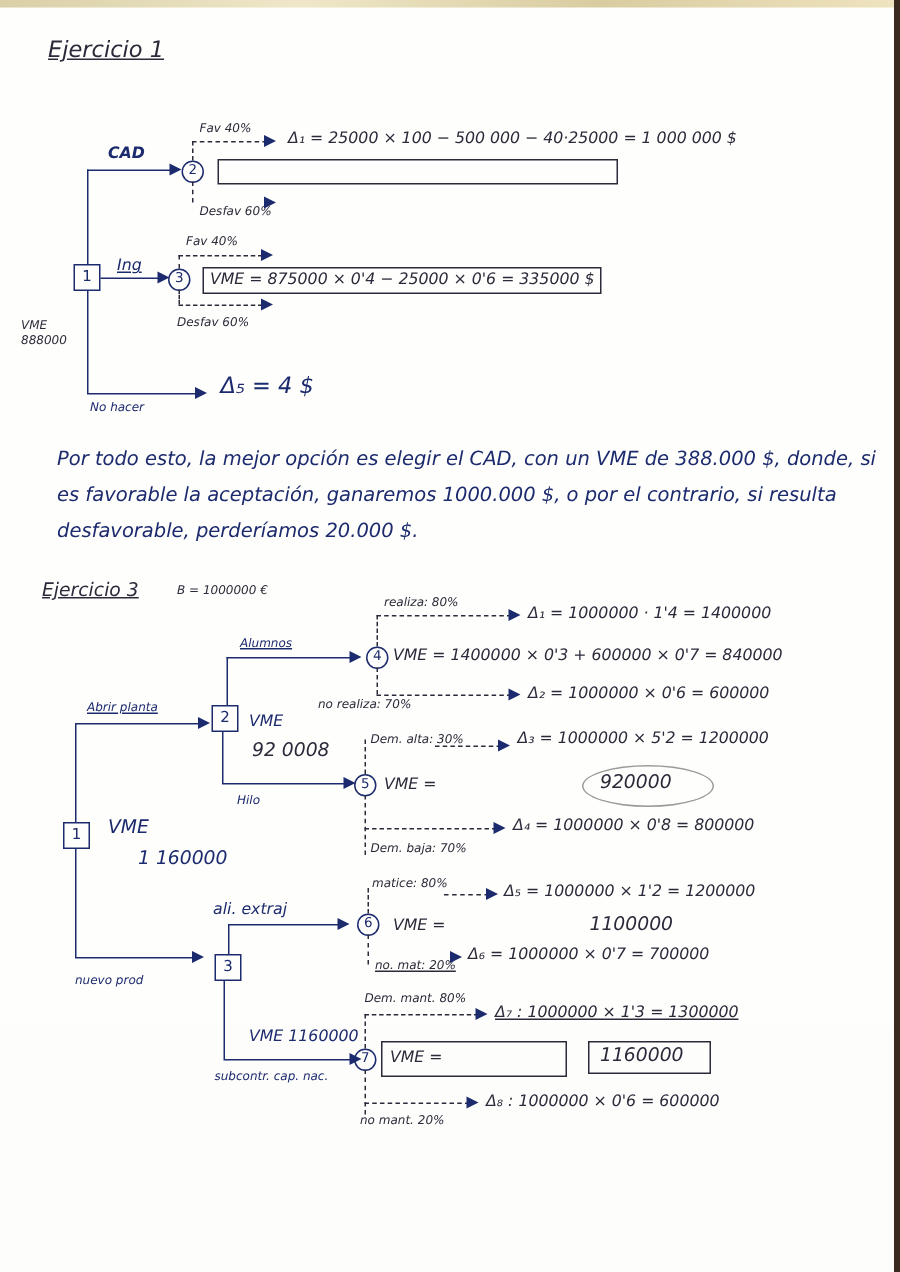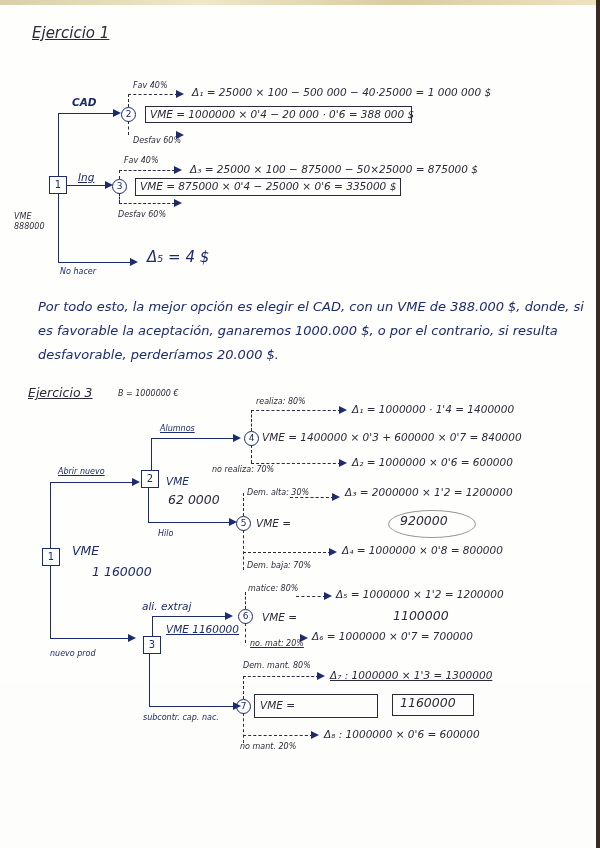--- a/index.html
+++ b/index.html
@@ -54,57 +54,55 @@
   <div class="ink xl" style="left:147px;top:250px;">Δ₅ = 4 $</div>
 
   <div class="circ" style="left:121px;top:107px;">2</div>
   <div class="vdash" style="left:128px;top:94px;height:13px;"></div>
   <div class="vdash" style="left:128px;top:121px;height:14px;"></div>
   <div class="ink sm blk" style="left:133px;top:82px;">Fav 40%</div>
   <div class="dash" style="left:128px;top:94px;width:50px;"></div>
   <div class="arrow" style="left:176px;top:90px;"></div>
   <div class="ink md blk" style="left:192px;top:87px;">Δ₁ = 25000 × 100 − 500 000 − 40·25000 = 1 000 000 $</div>
   <div class="box" style="left:145px;top:106px;width:265px;height:15px;"></div>
-  <div class="ink md blk" style="left:150px;top:109px;">VME = 1000000 × 0'4 − 20 000 · 0'6 = 388 000 $</div>
   <div class="ink sm blk" style="left:133px;top:137px;">Desfav 60%</div>
   <div class="arrow" style="left:176px;top:131px;"></div>
 
   <div class="circ" style="left:112px;top:179px;">3</div>
   <div class="vdash" style="left:119px;top:170px;height:9px;"></div>
   <div class="vdash" style="left:119px;top:193px;height:10px;"></div>
   <div class="ink sm blk" style="left:124px;top:157px;">Fav 40%</div>
   <div class="dash" style="left:119px;top:170px;width:56px;"></div>
   <div class="arrow" style="left:174px;top:166px;"></div>
-  <div class="ink md blk" style="left:190px;top:164px;">Δ₃ = 25000 × 100 − 875000 − 50×25000 = 875000 $</div>
   <div class="box" style="left:135px;top:178px;width:264px;height:16px;"></div>
   <div class="ink md blk" style="left:140px;top:181px;">VME = 875000 × 0'4 − 25000 × 0'6 = 335000 $</div>
   <div class="ink sm blk" style="left:118px;top:211px;">Desfav 60%</div>
   <div class="dash" style="left:119px;top:203px;width:56px;"></div>
   <div class="arrow" style="left:174px;top:199px;"></div>
 
   <div class="para">Por todo esto, la mejor opción es elegir el CAD, con un VME de 388.000 $, donde, si es favorable la aceptación, ganaremos 1000.000 $, o por el contrario, si resulta desfavorable, perderíamos 20.000 $.</div>
 
   <div class="ink lg blk ul" style="left:28px;top:387px;">Ejercicio 3</div>
   <div class="ink sm blk" style="left:118px;top:390px;">B = 1000000 €</div>
 
   <div class="sq" style="left:42px;top:548px;">1</div>
   <div class="ink lg" style="left:72px;top:545px;">VME</div>
   <div class="ink lg" style="left:92px;top:566px;">1 160000</div>
   <div class="line" style="left:50px;top:482px;width:1.3px;height:66px;"></div>
   <div class="line" style="left:50px;top:566px;width:1.3px;height:72px;"></div>
   <div class="line" style="left:50px;top:482px;width:84px;height:1.3px;"></div>
   <div class="arrowo" style="left:132px;top:478px;"></div>
-  <div class="ink sm ul" style="left:58px;top:468px;">Abrir nuevo</div>
+  <div class="ink sm ul" style="left:58px;top:468px;">Abrir planta</div>
   <div class="line" style="left:50px;top:638px;width:80px;height:1.3px;"></div>
   <div class="arrowo" style="left:128px;top:634px;"></div>
   <div class="ink sm" style="left:50px;top:650px;">nuevo prod</div>
 
   <div class="sq" style="left:141px;top:470px;">2</div>
   <div class="ink md" style="left:166px;top:476px;">VME</div>
-  <div class="ink lg blk" style="left:168px;top:494px;">62 0000</div>
+  <div class="ink lg blk" style="left:168px;top:494px;">92 0008</div>
   <div class="line" style="left:151px;top:438px;width:1.3px;height:32px;"></div>
   <div class="line" style="left:151px;top:438px;width:84px;height:1.3px;"></div>
   <div class="arrowo" style="left:233px;top:434px;"></div>
   <div class="ink sm ul" style="left:160px;top:425px;">Alumnos</div>
   <div class="line" style="left:148px;top:488px;width:1.3px;height:34px;"></div>
   <div class="line" style="left:148px;top:522px;width:83px;height:1.3px;"></div>
   <div class="arrowo" style="left:229px;top:518px;"></div>
   <div class="ink sm" style="left:158px;top:530px;">Hilo</div>
 
   <div class="circ" style="left:244px;top:431px;">4</div>
@@ -119,31 +117,31 @@
   <div class="dash" style="left:251px;top:463px;width:90px;"></div>
   <div class="arrowo" style="left:339px;top:459px;"></div>
   <div class="ink md blk" style="left:352px;top:457px;">Δ₂ = 1000000 × 0'6 = 600000</div>
 
   <div class="circ" style="left:236px;top:516px;">5</div>
   <div class="vdash" style="left:243px;top:493px;height:23px;"></div>
   <div class="vdash" style="left:243px;top:530px;height:40px;"></div>
   <div class="ink sm blk" style="left:247px;top:489px;">Dem. alta: 30%</div>
   <div class="dash" style="left:290px;top:497px;width:44px;"></div>
   <div class="arrowo" style="left:332px;top:493px;"></div>
-  <div class="ink md blk" style="left:345px;top:487px;">Δ₃ = 2000000 × 1'2 = 1200000</div>
+  <div class="ink md blk" style="left:345px;top:487px;">Δ₃ = 1000000 × 5'2 = 1200000</div>
   <div class="ink md blk" style="left:256px;top:518px;">VME =</div>
   <div class="ellipse" style="left:388px;top:510px;width:86px;height:26px;"></div>
   <div class="ink lg blk" style="left:400px;top:515px;">920000</div>
   <div class="ink sm blk" style="left:247px;top:562px;">Dem. baja: 70%</div>
   <div class="dash" style="left:243px;top:552px;width:88px;"></div>
   <div class="arrowo" style="left:329px;top:548px;"></div>
   <div class="ink md blk" style="left:342px;top:545px;">Δ₄ = 1000000 × 0'8 = 800000</div>
 
   <div class="sq" style="left:143px;top:636px;">3</div>
-  <div class="ink md" style="left:166px;top:624px;text-decoration:underline;">VME 1160000</div>
+  <div class="ink md" style="left:166px;top:686px;">VME 1160000</div>
   <div class="line" style="left:152px;top:616px;width:1.3px;height:20px;"></div>
   <div class="line" style="left:152px;top:616px;width:75px;height:1.3px;"></div>
   <div class="arrowo" style="left:225px;top:612px;"></div>
   <div class="ink md" style="left:142px;top:601px;">ali. extraj</div>
   <div class="line" style="left:149px;top:654px;width:1.3px;height:52px;"></div>
   <div class="line" style="left:149px;top:706px;width:86px;height:1.3px;"></div>
   <div class="arrowo" style="left:233px;top:702px;"></div>
   <div class="ink sm" style="left:143px;top:714px;">subcontr. cap. nac.</div>
 
   <div class="circ" style="left:238px;top:609px;">6</div>

